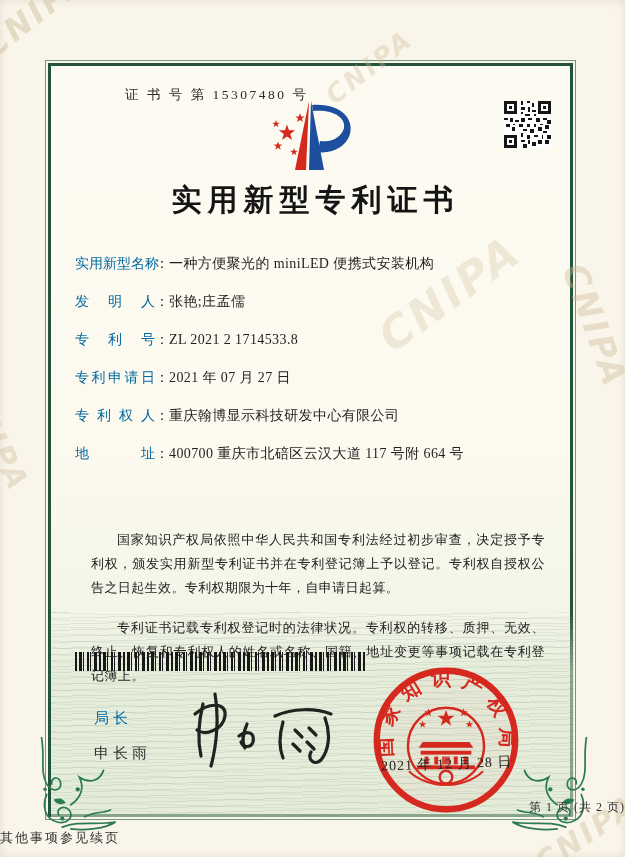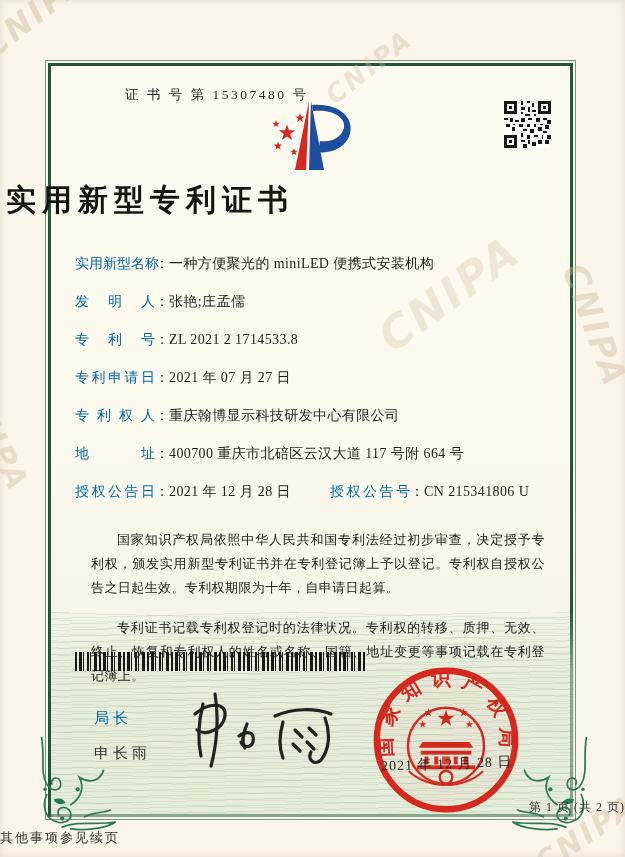--- a/index.html
+++ b/index.html
@@ -30,21 +30,21 @@
       repeating-linear-gradient(181.5deg,rgba(95,140,105,.10) 0 1px,rgba(0,0,0,0) 1px 7px),
       linear-gradient(180deg,rgba(222,232,210,0) 0,rgba(222,232,210,.55) 60px,rgba(222,232,210,.55) 100%);}
 
   .ornament{position:absolute;z-index:3;}
   .orn-left{left:33px;top:737px;}
   .orn-right{left:509px;top:737px;transform:scaleX(-1);}
 
   .cert-no{position:absolute;left:77px;top:86px;font-size:13.5px;letter-spacing:2.5px;color:#2b2b2b;z-index:2;margin-left:48px;}
   .logo{position:absolute;left:266px;top:96px;z-index:2;}
   .qr{position:absolute;left:504px;top:101px;z-index:2;}
-  .title{position:absolute;left:0;right:0;top:180px;text-align:left;font-size:30px;font-weight:700;
+  .title{position:absolute;left:0;right:0;top:180px;text-align:center;font-size:30px;font-weight:700;
     letter-spacing:6px;text-indent:6px;color:#141414;z-index:2;}
 
   .fields{position:absolute;left:75px;top:255px;right:55px;z-index:2;font-size:14px;color:#1f1f1f;}
   .frow{height:38px;white-space:nowrap;}
   .flabel{display:inline-block;width:80px;text-align:justify;text-align-last:justify;color:#0369a1;vertical-align:top;}
   .colon{display:inline-block;}
   .fvalue{letter-spacing:.4px;}
   .grant-date{display:inline-block;width:161px;}
 
   .body-text{position:absolute;left:75px;width:486px;top:512px;z-index:2;font-size:13px;
@@ -172,23 +172,20 @@
   </div>
   <div class="frow">
     <span class="flabel">专利申请日</span><span class="colon">：</span><span class="fvalue">2021 年 07 月 27 日</span>
   </div>
   <div class="frow">
     <span class="flabel">专利权人</span><span class="colon">：</span><span class="fvalue">重庆翰博显示科技研发中心有限公司</span>
   </div>
   <div class="frow">
     <span class="flabel">地址</span><span class="colon">：</span><span class="fvalue">400700  重庆市北碚区云汉大道 117 号附 664 号</span>
   </div>
-  <div class="frow">
-    <span class="flabel">授权公告日</span><span class="colon">：</span><span class="fvalue grant-date">2021 年 12 月 28 日</span><span class="flabel">授权公告号</span><span class="colon">：</span><span class="fvalue">CN 215341806 U</span>
-  </div>
 </div>
 
 <div class="body-text">
   <p>国家知识产权局依照中华人民共和国专利法经过初步审查，决定授予专利权，颁发实用新型专利证书并在专利登记簿上予以登记。专利权自授权公告之日起生效。专利权期限为十年，自申请日起算。</p>
   <p>专利证书记载专利权登记时的法律状况。专利权的转移、质押、无效、终止、恢复和专利权人的姓名或名称、国籍、地址变更等事项记载在专利登记簿上。</p>
 </div>
 
 <div class="barcode"></div>
 
 <div class="sig-title">局长</div>

